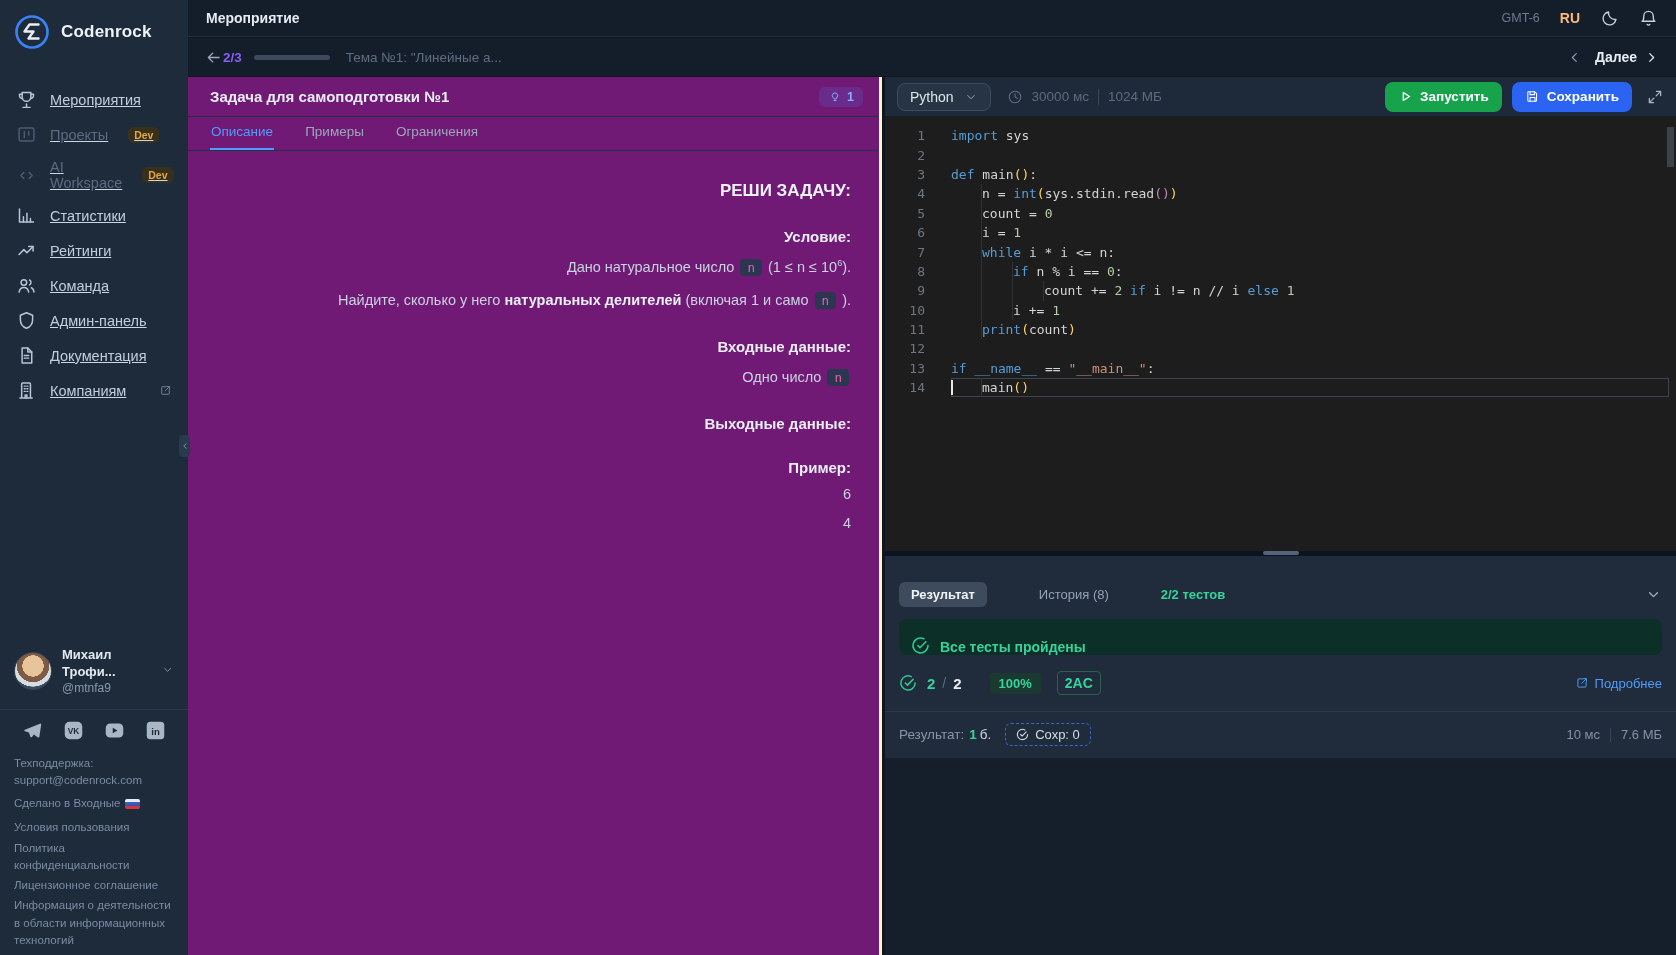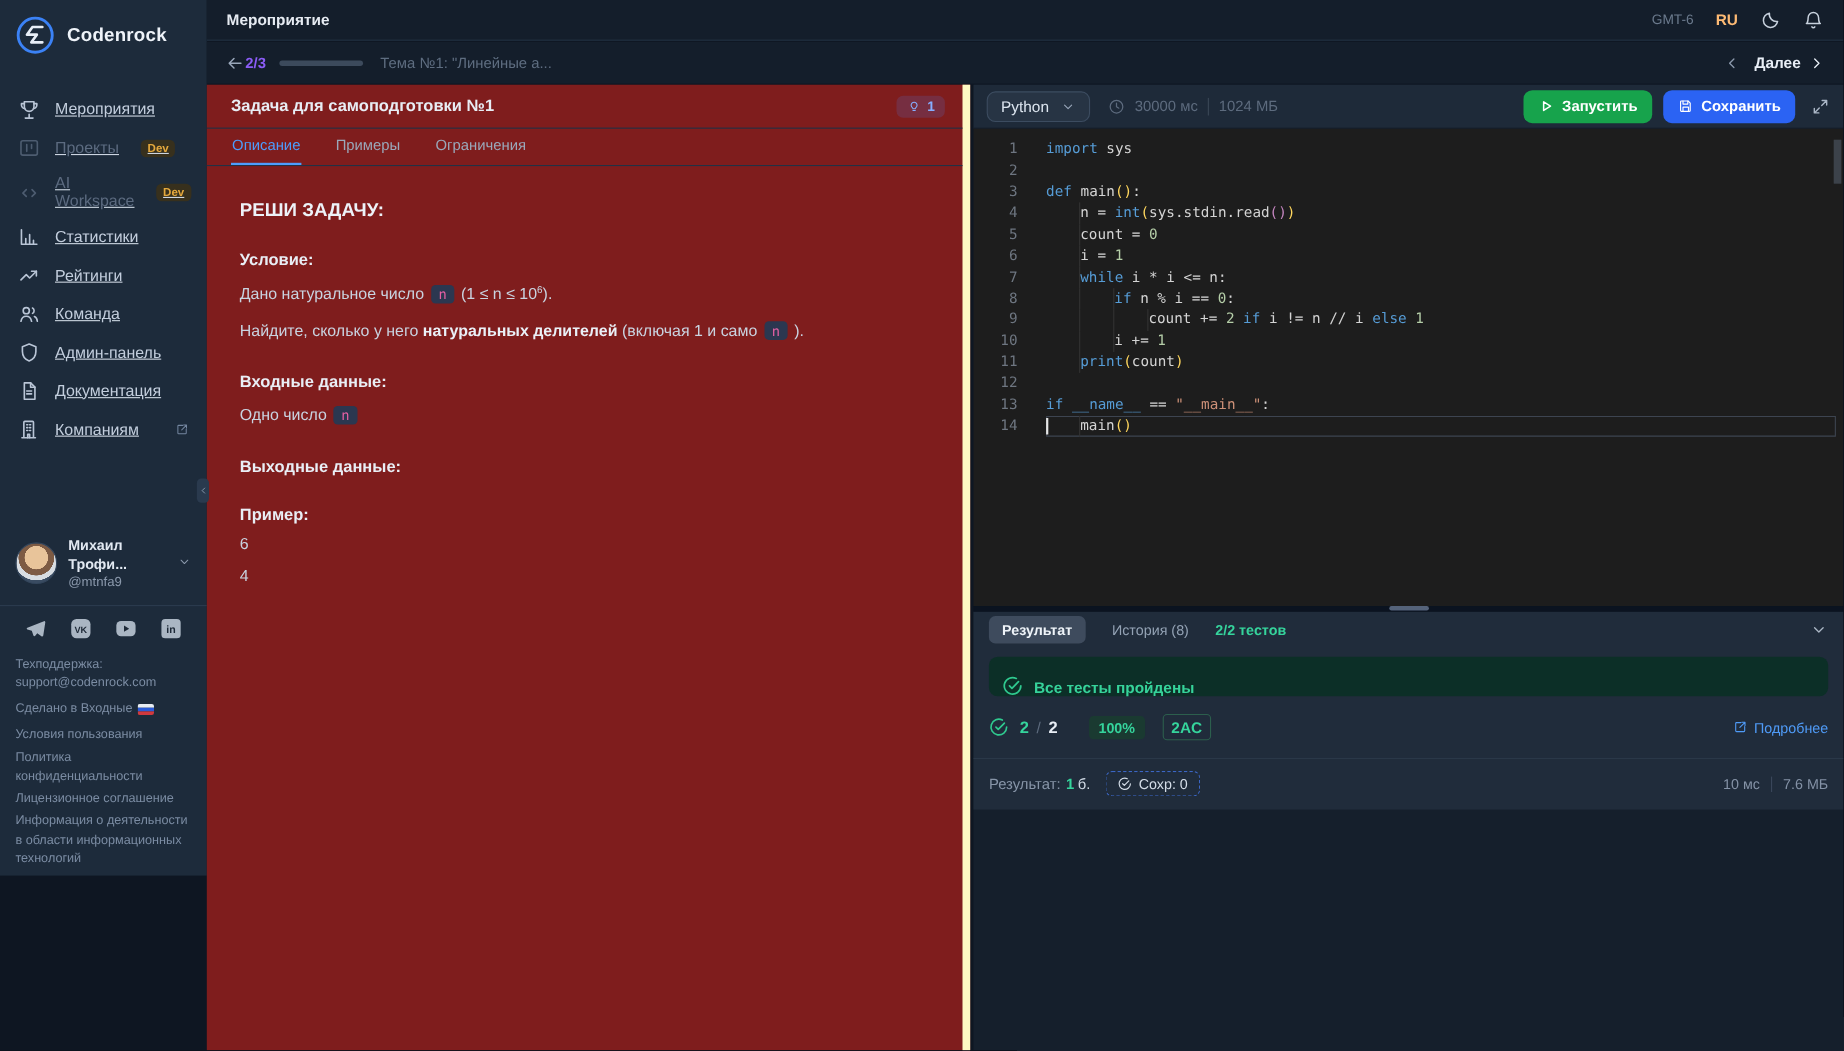--- a/index.html
+++ b/index.html
@@ -1,21 +1,21 @@
 <!DOCTYPE html>
 <html><head>
 <meta charset="utf-8">
 <style>
   html,body{margin:0;padding:0;background:#0b121d;font-family:"Liberation Sans",sans-serif;}
   *{box-sizing:border-box;}
   #app{position:relative;width:1676px;height:955px;background:#0e1622;overflow:hidden;color:#cdd6e2;}
   svg{display:block;}
 
   
-  .sidebar{position:absolute;left:0;top:0;width:188px;height:796px;background:#1d2b3b;}
+  .sidebar{position:absolute;left:0;top:0;width:188px;height:955px;background:#1d2b3b;}
   .brand-row{display:flex;align-items:center;gap:11px;padding:14px 14px 10px;}
   .logo{width:36px;height:36px;flex:none;}
   .brand-name{font-size:17px;font-weight:bold;color:#eef3f9;letter-spacing:.2px;}
   .nav{margin-top:22px;text-decoration:underline;}
   .nav-item{display:flex;align-items:center;gap:13px;padding:7px 16px;font-size:14.5px;color:#c3cedd;cursor:pointer;}
   .nav-item .nicon{width:21px;height:21px;color:#b9c5d6;flex:none;}
   .nav-item.disabled{color:#5c6b80;}
   .nav-item.disabled .nicon{color:#4d5c70;}
   .dev-badge{background:#37301d;color:#e5a93d;font-size:10.5px;font-weight:bold;padding:2px 6px;border-radius:5px;margin-left:7px;}
   .ext-mini{width:13px;height:13px;color:#7486a0;margin-left:auto;}
@@ -48,21 +48,21 @@
   .step{font-size:13.5px;font-weight:bold;color:#8b5cf6;text-align:center;}
   .progress{width:76px;height:5px;border-radius:3px;background:#3c4a5c;margin-left:12px;overflow:hidden;}
   .progress-fill{height:100%;background:#2e6ef2;border-radius:3px;}
   .topic{font-size:13.5px;color:#5e6d80;margin-left:16px;}
   .subbar-right{margin-left:auto;display:flex;align-items:center;gap:6px;}
   .nav-chev{width:17px;height:17px;color:#8b99ac;cursor:pointer;}
   .nav-chev.next{color:#e8eef6;}
   .next-label{font-size:14px;font-weight:bold;color:#e8eef6;cursor:pointer;margin-left:6px;}
 
   
-  .desc{position:absolute;left:188px;top:77px;width:694px;height:878px;background:#7f1d1d;border-right:7px solid #fef9c3;}
+  .desc{position:absolute;left:188px;top:77px;width:694px;height:878px;background:#701a75;border-right:3px solid #fef9c3;text-align:right;}
   .desc-header{height:40px;border-bottom:1px solid #223145;display:flex;align-items:center;padding:0 16px 0 22px;}
   .desc-title{font-size:15px;font-weight:bold;color:#e8edf4;}
   .hint-badge{margin-left:auto;background:rgba(77,139,255,.16);color:#86aeff;border-radius:6px;padding:3px 9px;font-size:12.5px;font-weight:bold;display:flex;align-items:center;gap:5px;cursor:pointer;}
   .hint-badge .hicon{width:14px;height:14px;}
   .desc-tabs{height:34px;border-bottom:1px solid #223145;display:flex;align-items:flex-end;gap:30px;padding:0 22px;}
   .dtab{font-size:13.5px;color:#9aa8ba;padding:0 1px 9px;cursor:pointer;border-bottom:2px solid transparent;}
   .dtab.active{color:#4d9dfd;border-bottom-color:#4d9dfd;}
   .desc-body{padding:30px 28px 0 30px;}
   .h-main{font-size:17px;font-weight:bold;color:#edf2f8;margin:0 0 6px;}
   .sec-label{font-size:15px;font-weight:bold;color:#e9eef5;margin-top:27px;}
@@ -101,21 +101,21 @@
   .tok-p1{color:#ffd75e;} .tok-p2{color:#c586c0;} .tok-t{color:#d4d4d4;}
   .scroll-thumb{position:absolute;right:2px;top:10px;width:7px;height:40px;background:#3c424a;border-radius:0px;cursor:pointer;}
 
   
   .splitter{height:5px;background:#0b1320;position:relative;flex:none;cursor:row-resize;}
   .grip{position:absolute;left:50%;top:0px;transform:translateX(-50%);width:36px;height:4px;border-radius:2px;background:#55637a;}
 
   
   .results{flex:1;background:#151f2c;display:flex;flex-direction:column;}
   .results-card{background:#202c3b;padding-bottom:12px;}
-  .res-tabs{display:flex;align-items:center;padding:4px 14px 0;}
+  .res-tabs{display:flex;align-items:center;padding:26px 14px 0;gap:28px;}
   .res-tab-active{background:#3e4b5d;color:#eef3f8;border-radius:6px;padding:5px 12px;font-size:13px;font-weight:bold;cursor:pointer;}
   .res-tab{color:#93a2b4;font-size:13px;margin-left:24px;cursor:pointer;}
   .res-tab-tests{color:#35d49c;font-size:13px;font-weight:bold;margin-left:24px;cursor:pointer;}
   .res-collapse{width:17px;height:17px;color:#aab6c4;margin-left:auto;cursor:pointer;}
   .banner{margin:12px 14px 0;background:#0c2f27;border-radius:8px;height:36px;display:flex;align-items:flex-end;gap:10px;padding:0 12px;color:#36d39a;font-weight:bold;font-size:14px;}
   .banner .cicon{width:19px;height:19px;color:#2fc98f;}
   .test-row{display:flex;align-items:center;margin:16px 14px 0;}
   .test-row .cicon{width:18px;height:18px;color:#2fc98f;}
   .passed{color:#35d49c;font-weight:bold;font-size:15px;margin-left:10px;}
   .sep{color:#5d6b7e;font-size:14px;margin:0 7px;}

